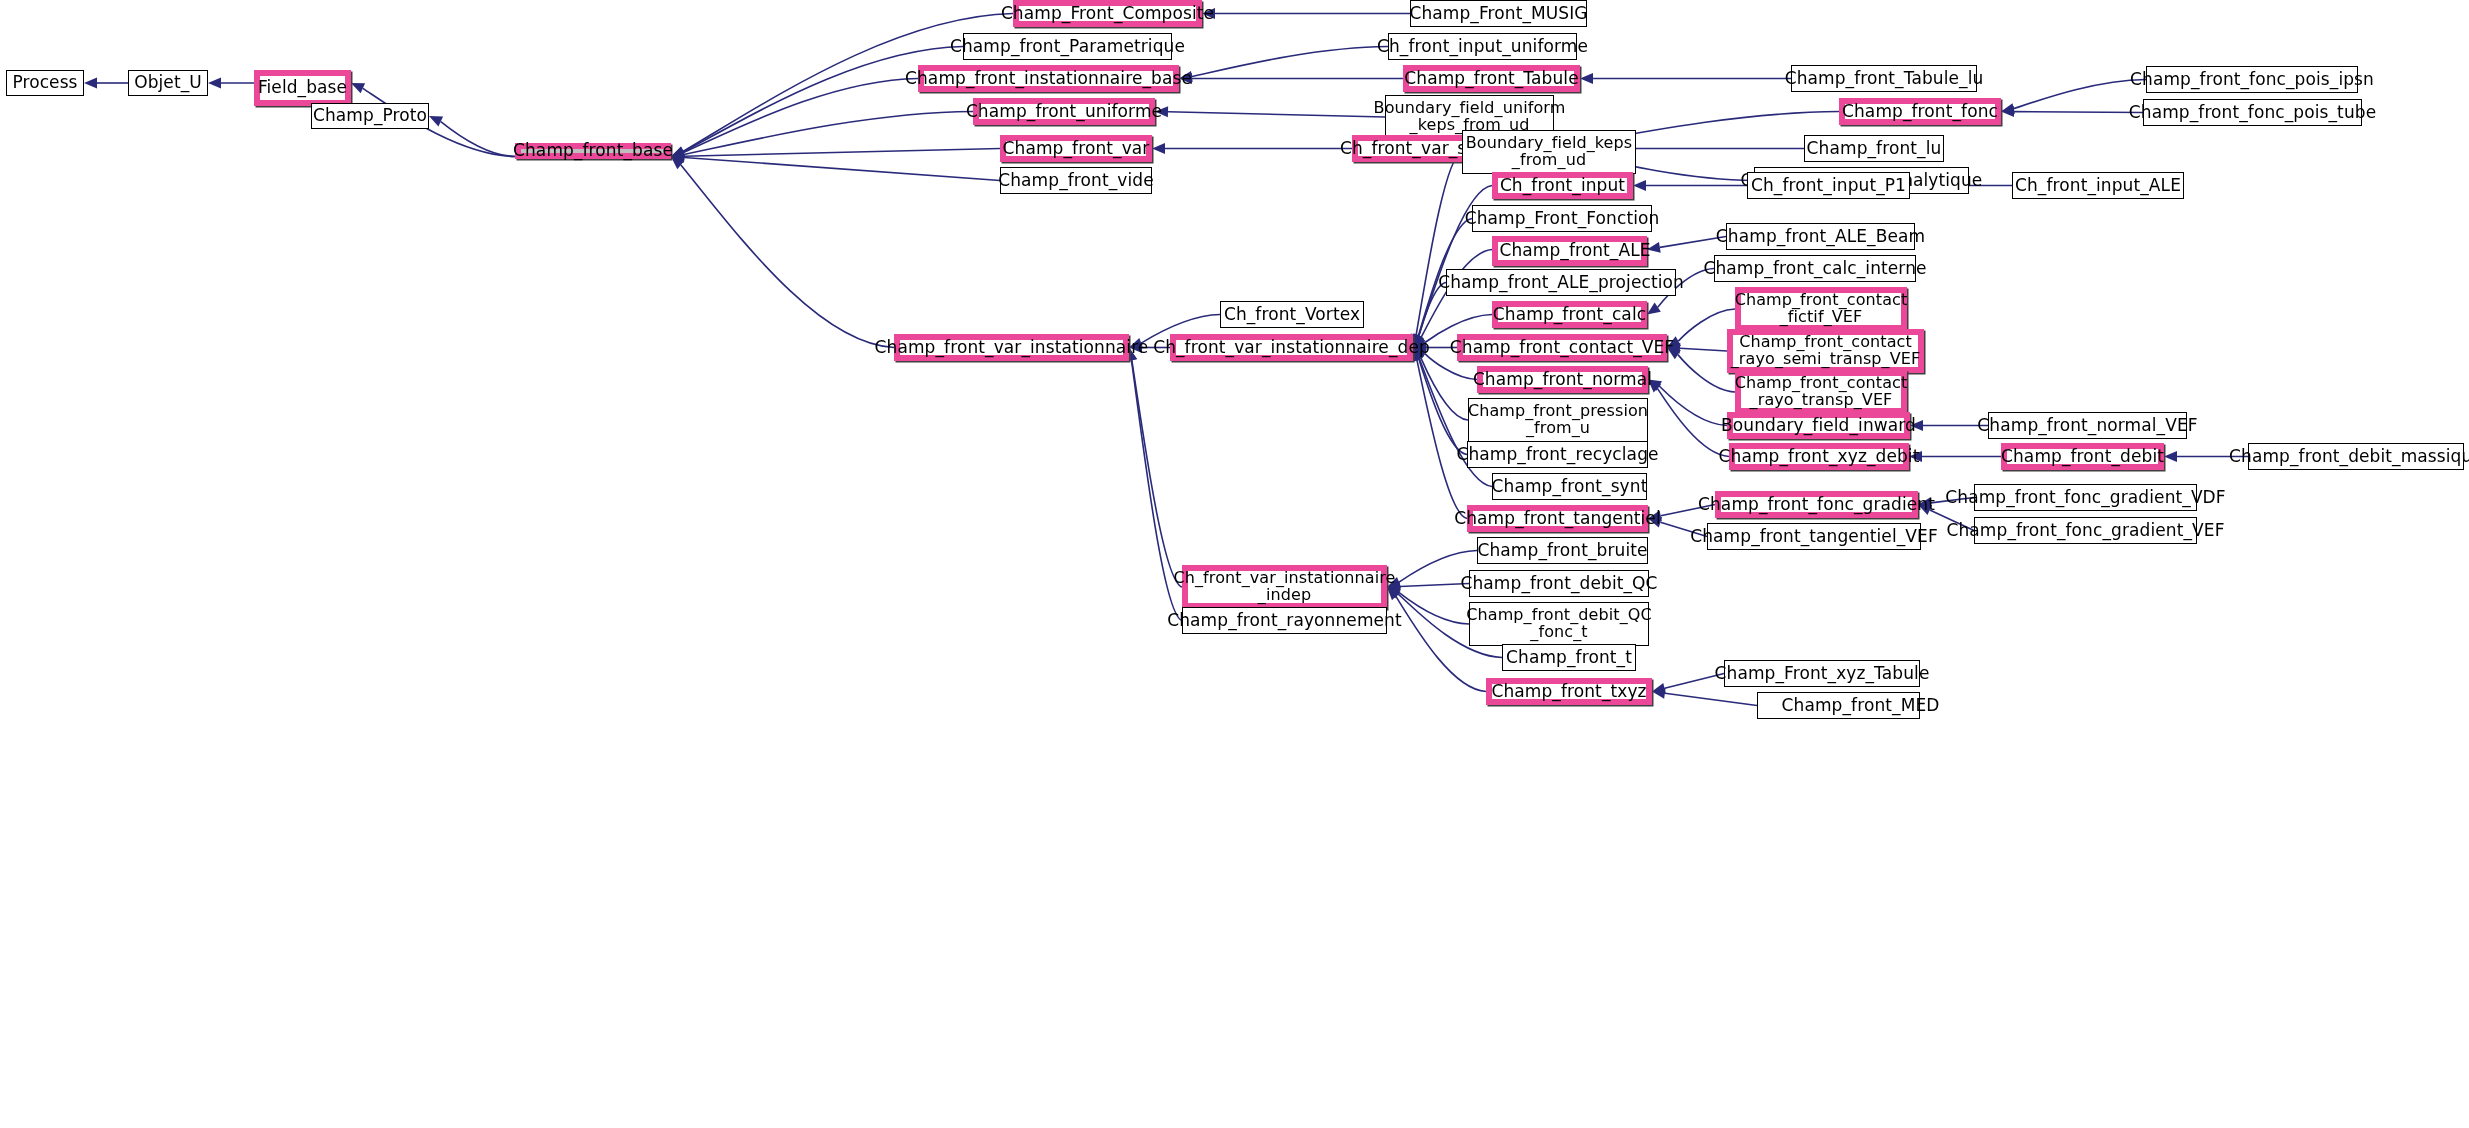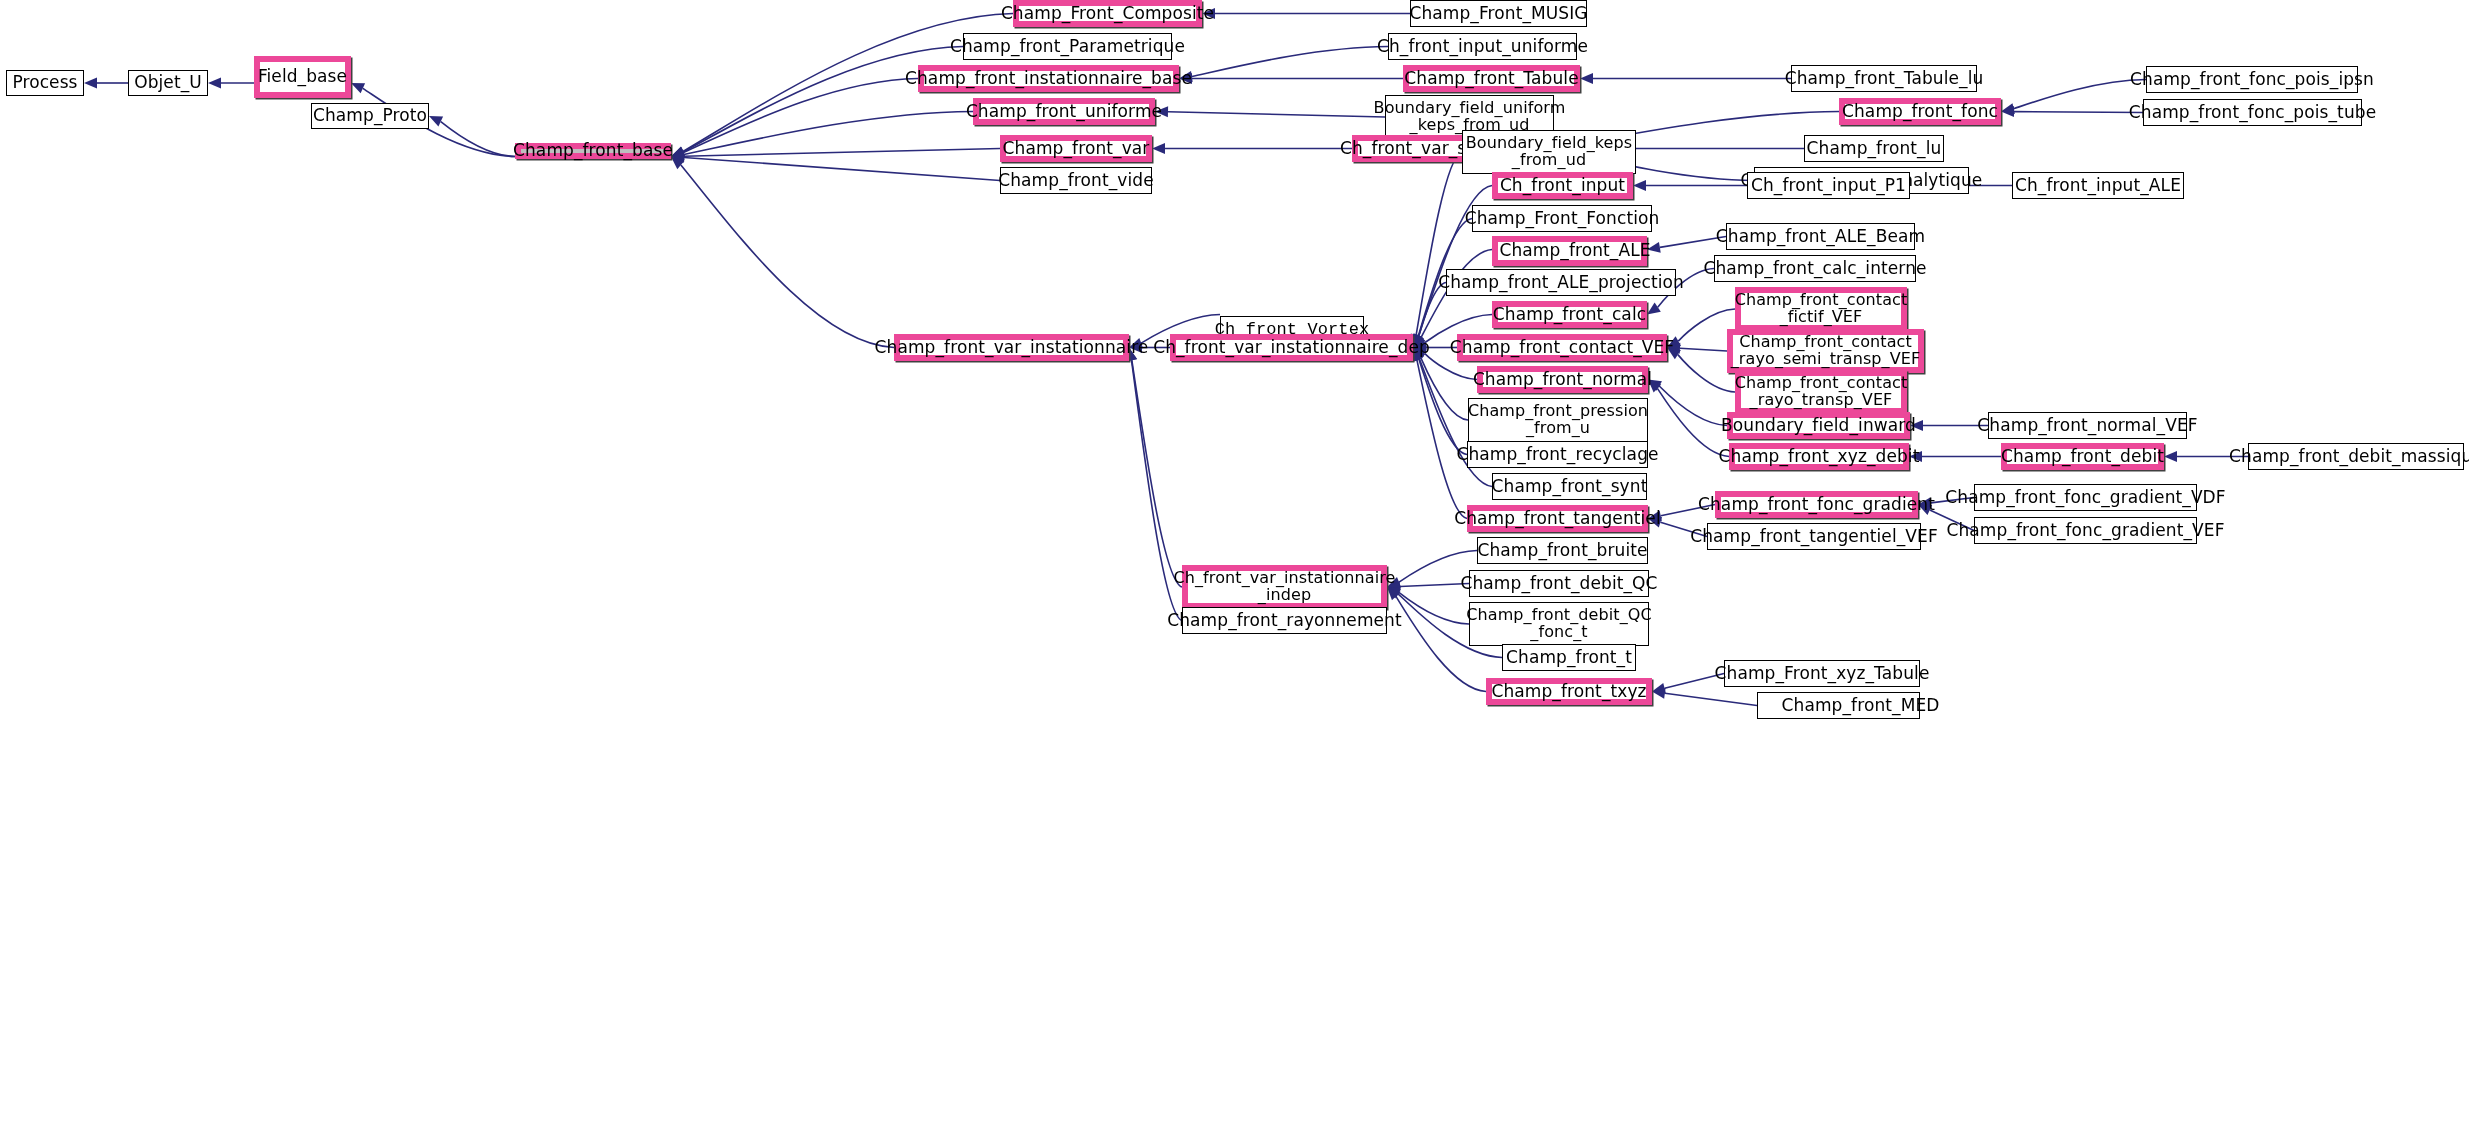--- a/index.html
+++ b/index.html
@@ -260,21 +260,21 @@
         <polygon points="1652,691.5 1663.2779065641896,683.0112531237284 1665.9457984395892,693.682820625327" fill="#2a2a7a"></polygon>
       </g>
       <g>
         <path d="M 1757 705.5 L 1664.8859627088743 693.2181283611833" fill="none" stroke="#2a2a7a" stroke-width="1.6"></path>
         <polygon points="1652,691.5 1665.612863169375,687.7663749074288 1664.1590622483736,698.6698818149378" fill="#2a2a7a"></polygon>
       </g>
     </svg>
   <div id="nodes">
       <div class="node" style="left: 6px; top: 70px; width: 78px; height: 26px;">Process</div>
       <div class="node" style="left: 128px; top: 70px; width: 80px; height: 26px;">Objet_U</div>
-      <div class="node shadow" style="left: 254px; top: 56px; width: 97px; height: 42px;">Field_base</div>
+      <div class="node shadow" style="left: 254px; top: 70px; width: 97px; height: 36px;">Field_base</div>
       <div class="node" style="left: 311px; top: 103px; width: 118px; height: 26px;">Champ_Proto</div>
       <div class="node root shadow" style="left: 515px; top: 143px; width: 156px; height: 16px;">Champ_front_base</div>
       <div class="node shadow" style="left: 1013px; top: 0px; width: 189px; height: 27px;">Champ_Front_Composite</div>
       <div class="node" style="left: 1410px; top: 0px; width: 177px; height: 27px;">Champ_Front_MUSIG</div>
       <div class="node" style="left: 963px; top: 33px; width: 209px; height: 27px;">Champ_front_Parametrique</div>
       <div class="node" style="left: 1388px; top: 33px; width: 189px; height: 27px;">Ch_front_input_uniforme</div>
       <div class="node shadow" style="left: 918px; top: 65px; width: 261px; height: 27px;">Champ_front_instationnaire_base</div>
       <div class="node shadow" style="left: 1403px; top: 65px; width: 177px; height: 27px;">Champ_front_Tabule</div>
       <div class="node" style="left: 1791px; top: 65px; width: 186px; height: 27px;">Champ_front_Tabule_lu</div>
       <div class="node" style="left: 2146px; top: 66px; width: 212px; height: 27px;">Champ_front_fonc_pois_ipsn</div>
@@ -294,21 +294,21 @@
       <div class="node" style="left: 1747px; top: 172px; width: 163px; height: 27px;">Ch_front_input_P1</div>
       <div class="node" style="left: 2012px; top: 172px; width: 172px; height: 27px;">Ch_front_input_ALE</div>
       <div class="node" style="left: 1472px; top: 205px; width: 180px; height: 27px;">Champ_Front_Fonction</div>
       <div class="node shadow" style="left: 1492px; top: 236px; width: 155px; height: 30px; padding-left: 11px;">Champ_front_ALE</div>
       <div class="node" style="left: 1726px; top: 223px; width: 189px; height: 27px;">Champ_front_ALE_Beam</div>
       <div class="node" style="left: 1446px; top: 269px; width: 230px; height: 27px;">Champ_front_ALE_projection</div>
       <div class="node" style="left: 1714px; top: 255px; width: 202px; height: 27px;">Champ_front_calc_interne</div>
       <div class="node shadow" style="left: 1492px; top: 301px; width: 155px; height: 27px;">Champ_front_calc</div>
       <div class="node shadow" style="left: 1735px; top: 287px; width: 172px; height: 44px; font-size: 16px;">Champ_front_contact
 _fictif_VEF</div>
-      <div class="node" style="left: 1220px; top: 316px; width: 144px; height: 27px; font-family: Liberation Mono, monospace;">Ch_front_Vortex</div>
+      <div class="node" style="left: 1220px; top: 301px; width: 144px; height: 27px;">Ch_front_Vortex</div>
       <div class="node shadow" style="left: 894px; top: 334px; width: 235px; height: 27px;">Champ_front_var_instationnaire</div>
       <div class="node shadow" style="left: 1170px; top: 334px; width: 243px; height: 27px;">Ch_front_var_instationnaire_dep</div>
       <div class="node shadow" style="left: 1457px; top: 334px; width: 210px; height: 27px;">Champ_front_contact_VEF</div>
       <div class="node shadow" style="left: 1727px; top: 329px; width: 197px; height: 44px; font-size: 16px;">Champ_front_contact
 _rayo_semi_transp_VEF</div>
       <div class="node shadow" style="left: 1735px; top: 370px; width: 172px; height: 44px; font-size: 16px;">Champ_front_contact
 _rayo_transp_VEF</div>
       <div class="node shadow" style="left: 1477px; top: 366px; width: 171px; height: 27px;">Champ_front_normal</div>
       <div class="node" style="left: 1468px; top: 398px; width: 180px; height: 44px; font-size: 16px;">Champ_front_pression
 _from_u</div>

